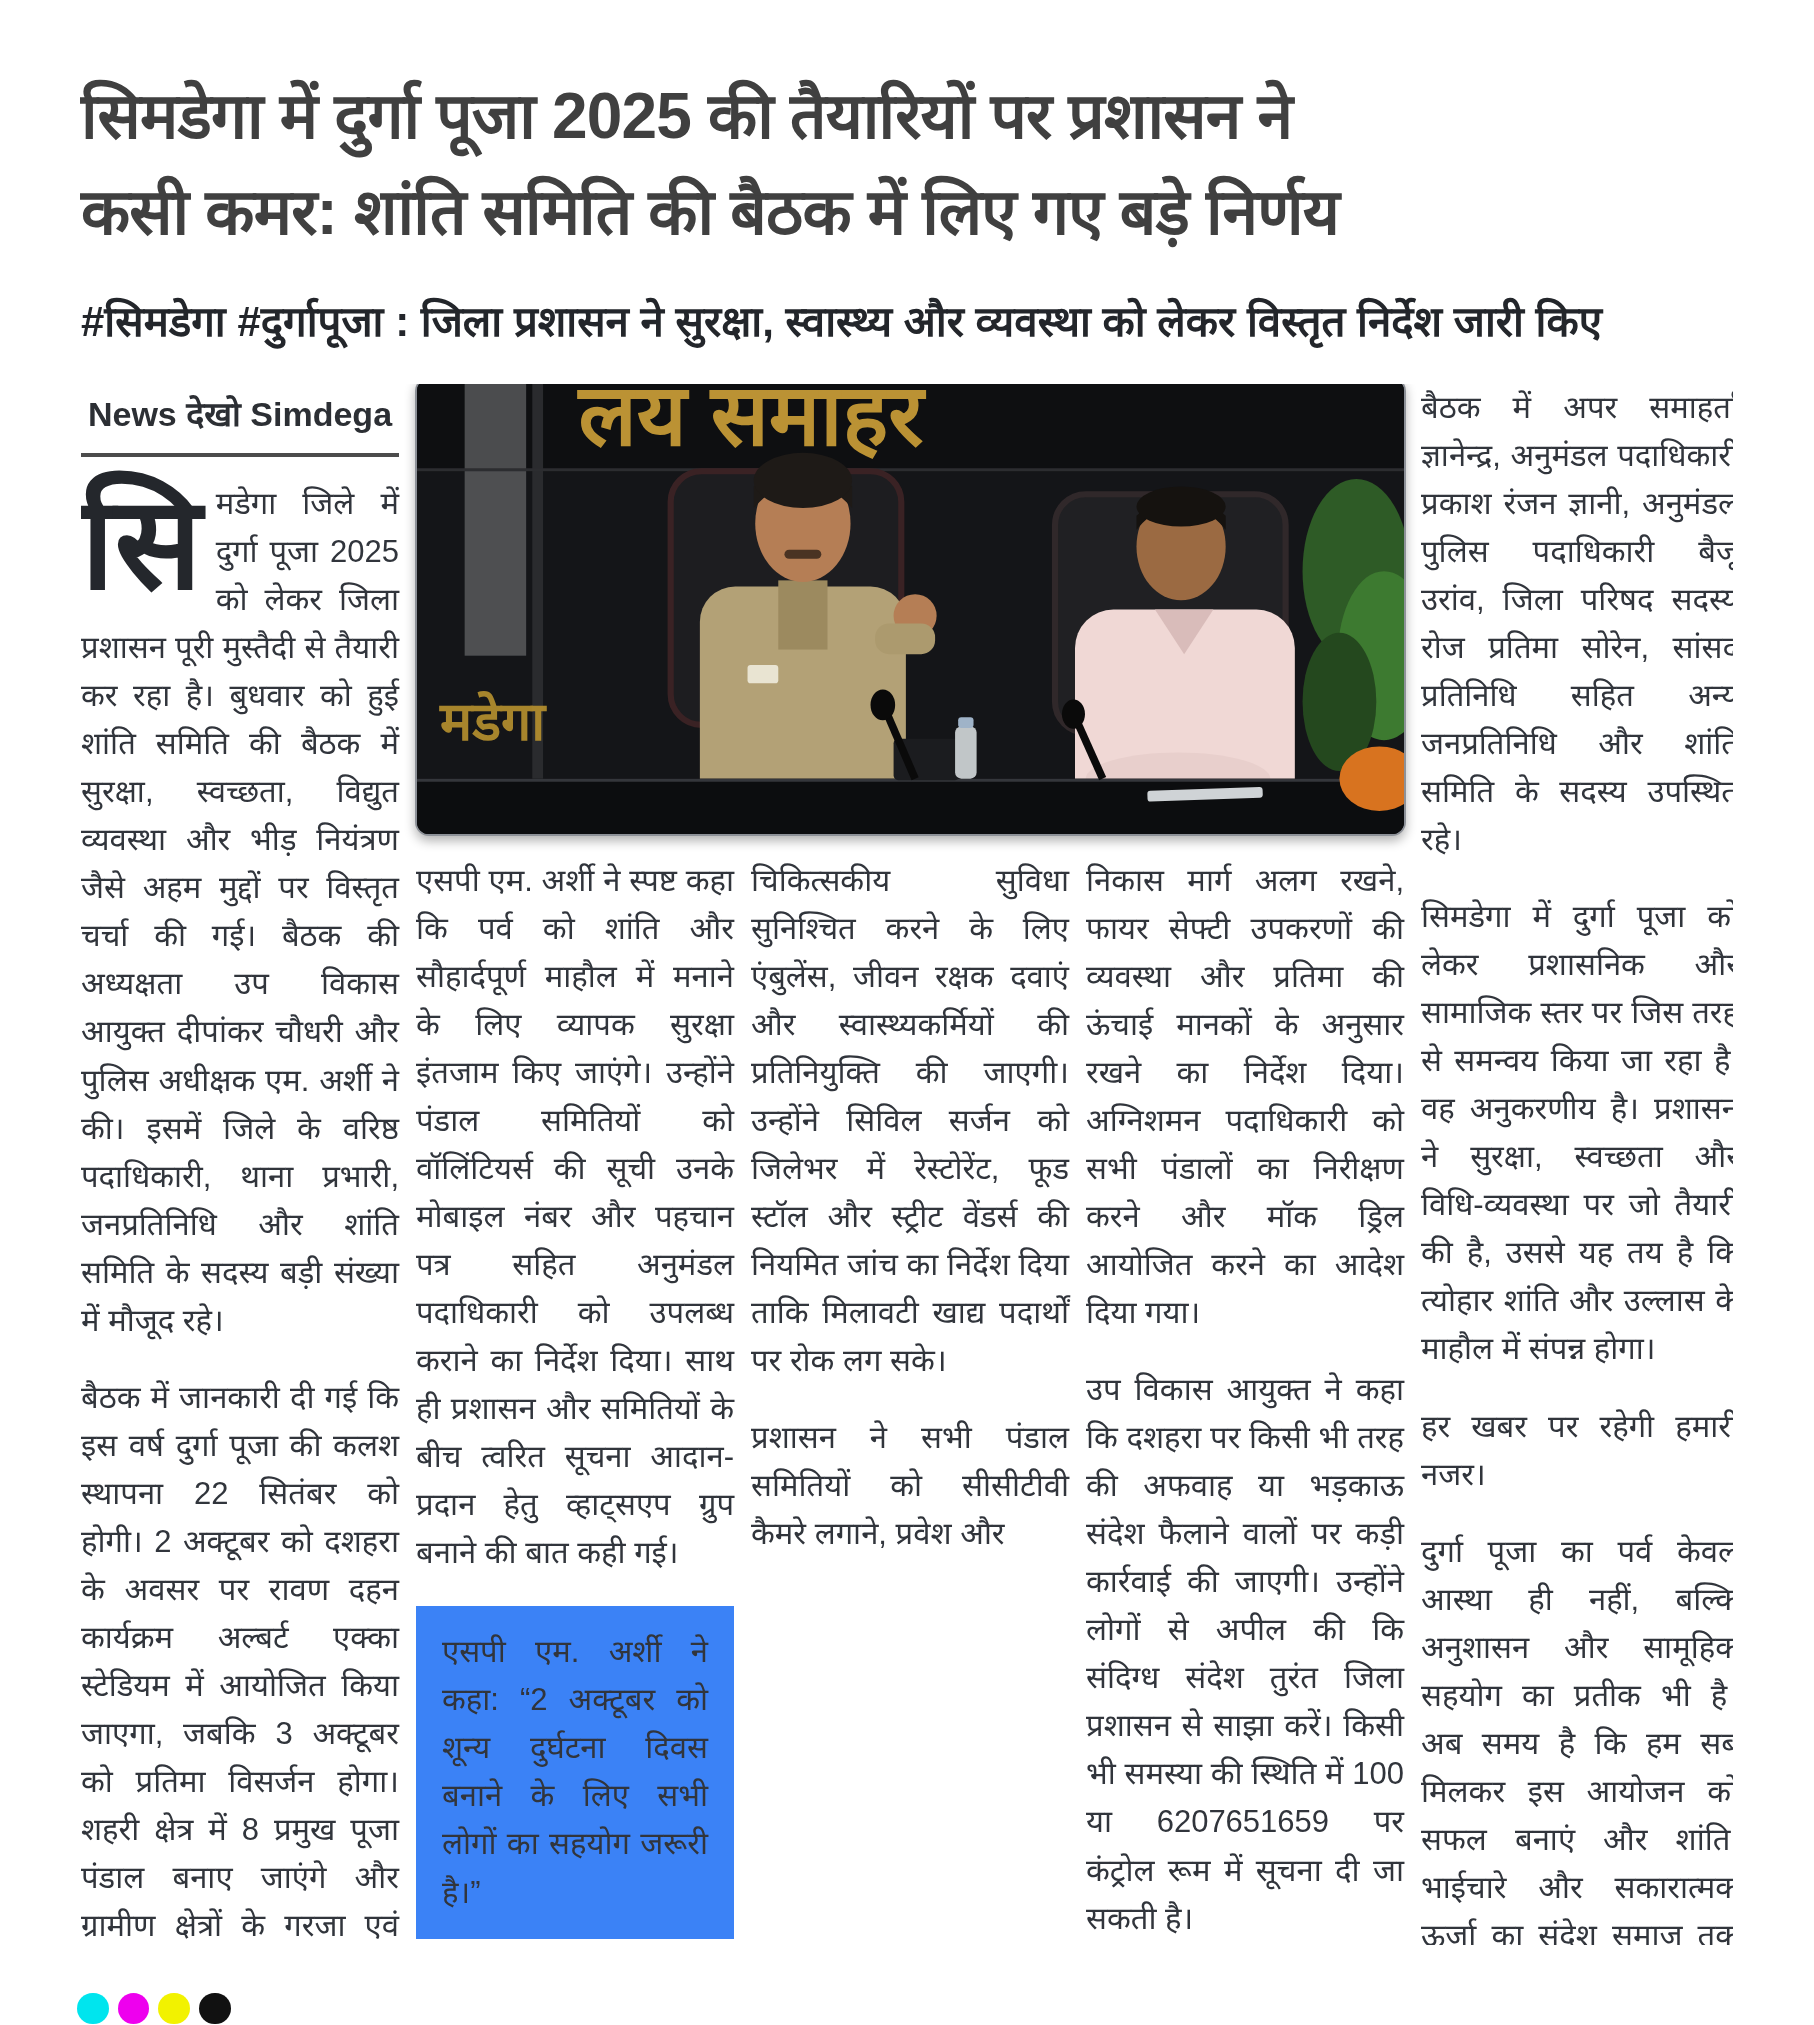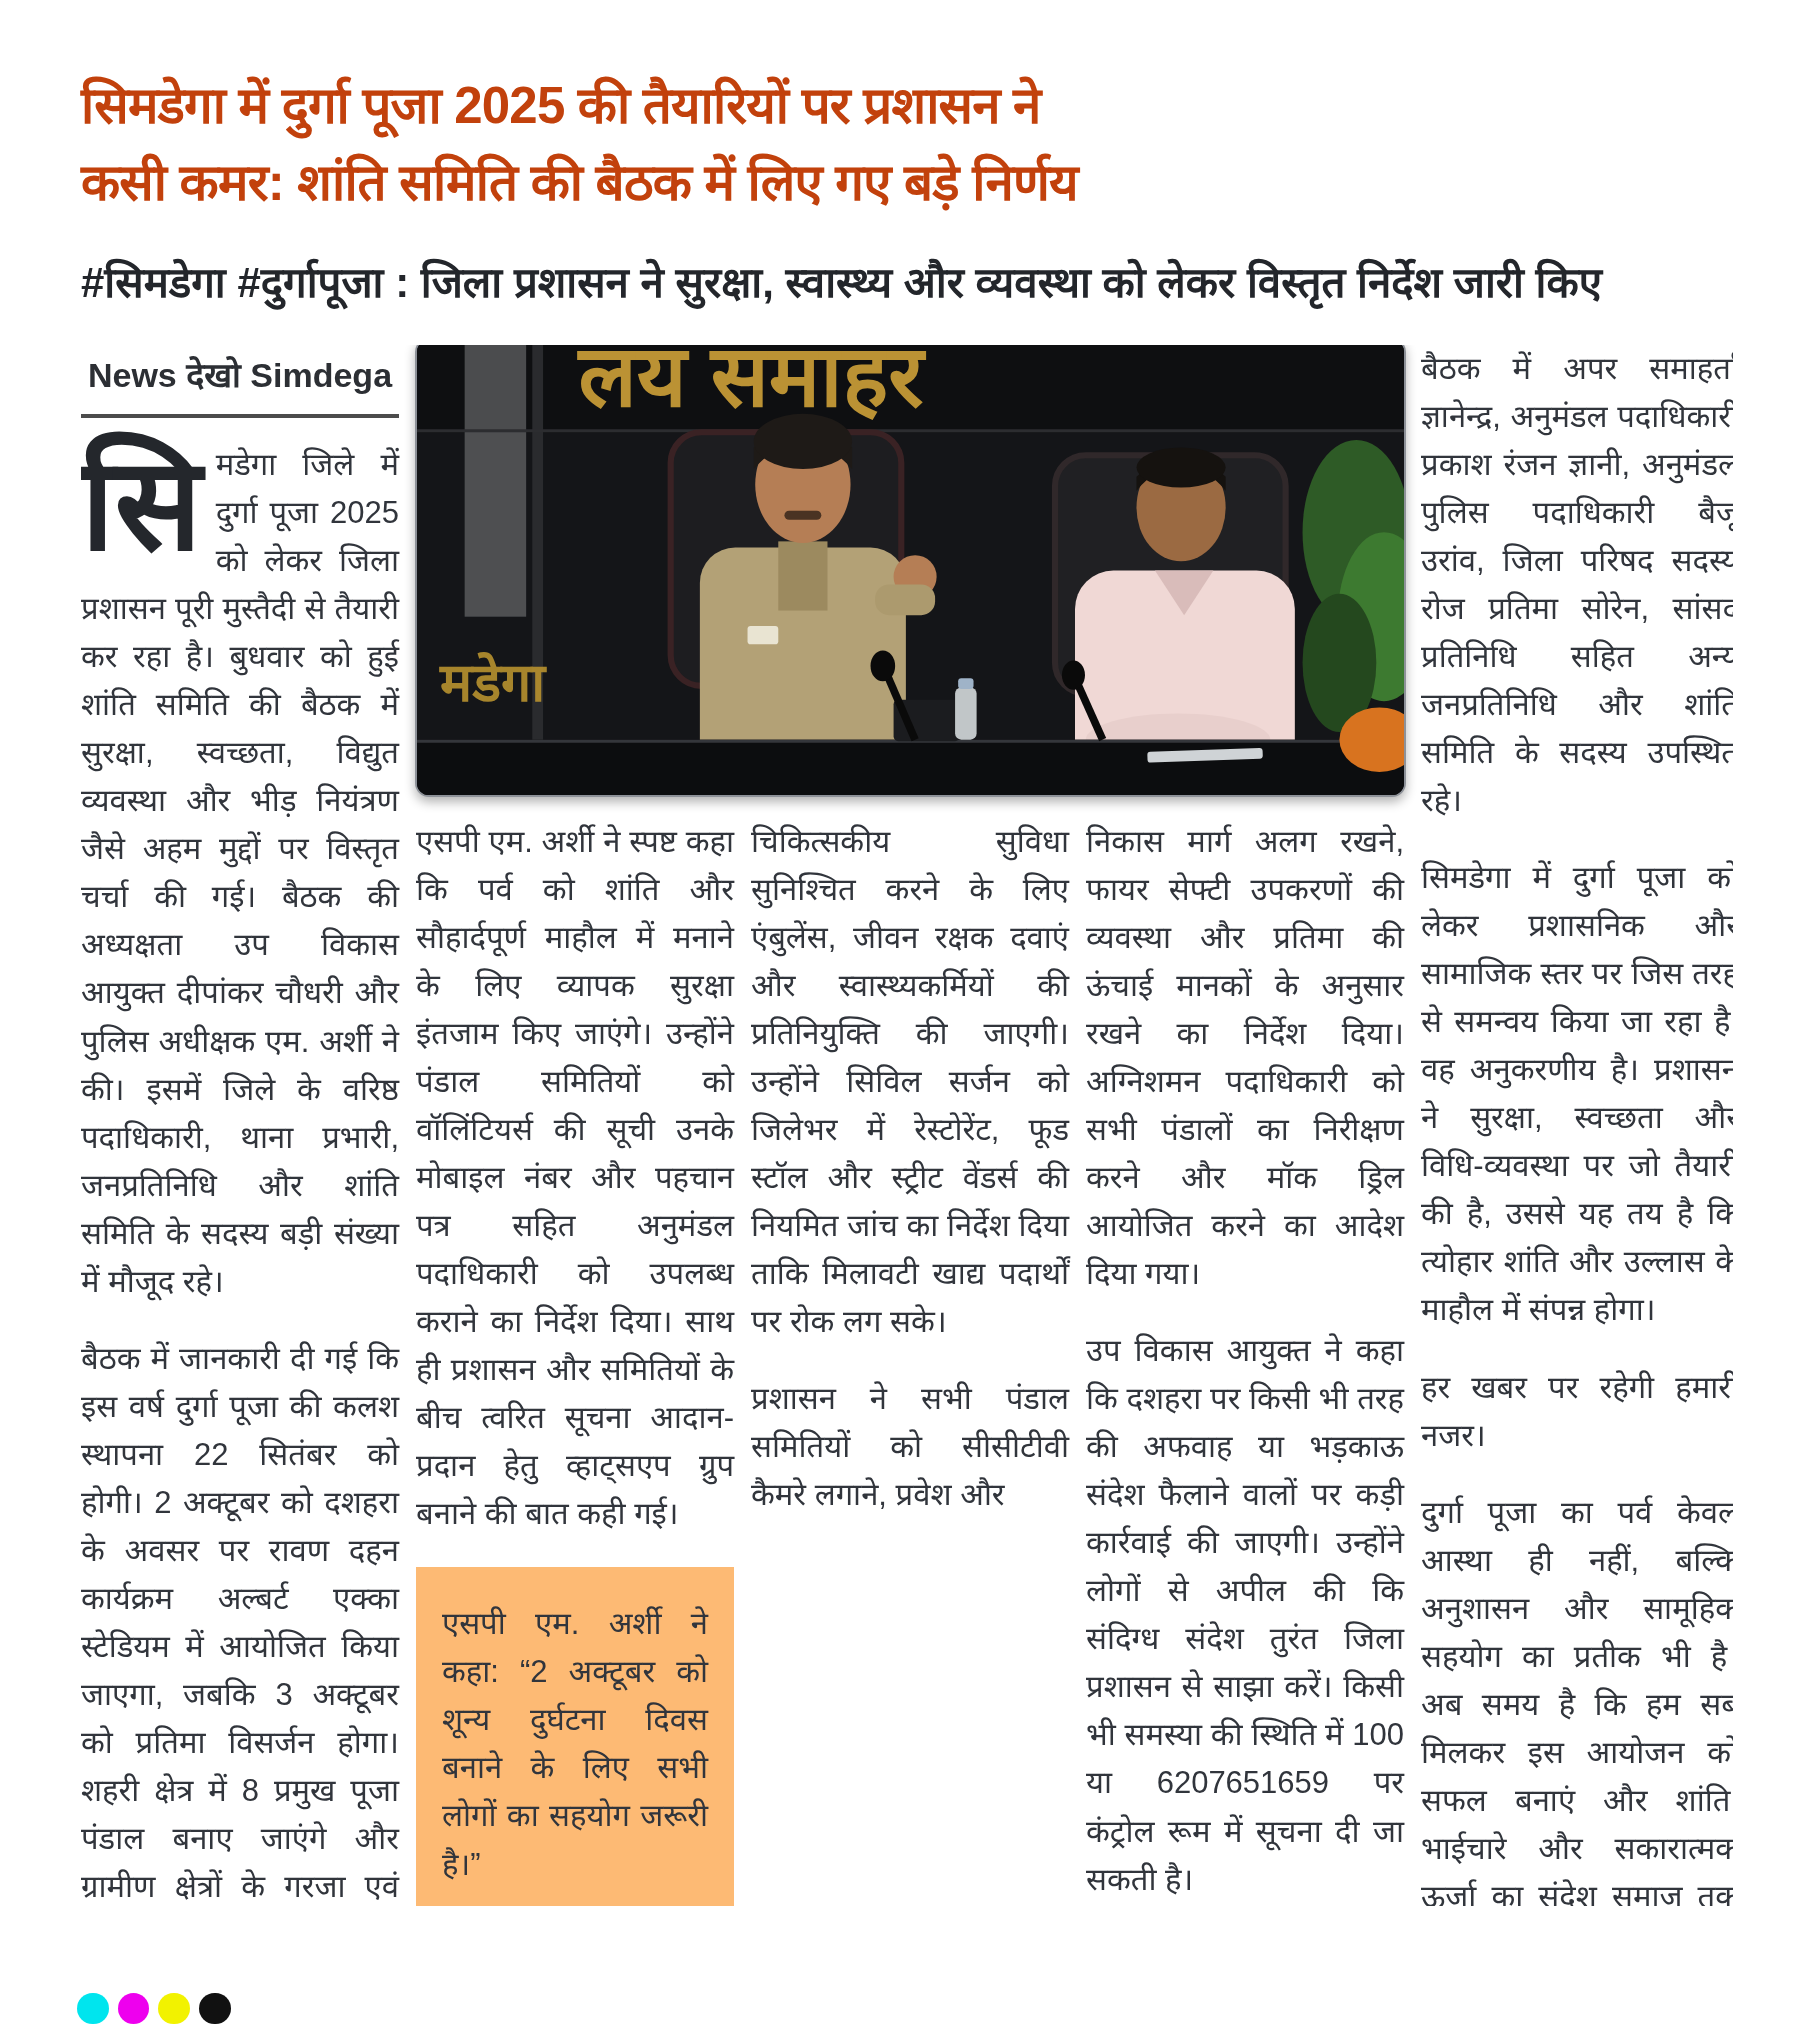--- a/index.html
+++ b/index.html
@@ -6,24 +6,24 @@
   .page{
     position:relative;
     width:1814px;height:2025px;
     background:#ffffff;
     font-family:"Liberation Sans","DejaVu Sans",sans-serif;
     color:#31353c;
     overflow:hidden;
   }
   .headline{
     margin:68px 81px 0 81px;
-    font-size:51px;
+    font-size:64px;
     line-height:1.5;
     font-weight:800;
-    color:#c2410c;
+    color:#404040;
     letter-spacing:-0.8px;
   }
   .subhead{
     margin:35px 81px 0 81px;
     font-size:42px;
     line-height:1.3;
     font-weight:700;
     color:#23262b;
   }
   .main{
@@ -55,22 +55,22 @@
   }
   .dropcap{
     float:left;
     font-size:129px;
     line-height:0.82;
     font-weight:700;
     color:#24272c;
     padding:10.8px 14px 0 0;
   }
   .pullquote{
-    background:#fdba74;
-    padding:33px 26px;
+    background:#3b82f6;
+    padding:22px 26px;
     margin:28px 0 34px 0;
   }
   .photo{
     position:absolute;
     left:334px;top:-6.2px;
     width:987px;height:455px;
     margin:0;
     border-radius:14px;
     overflow:hidden;
     border:2.3px solid #8d9198;

